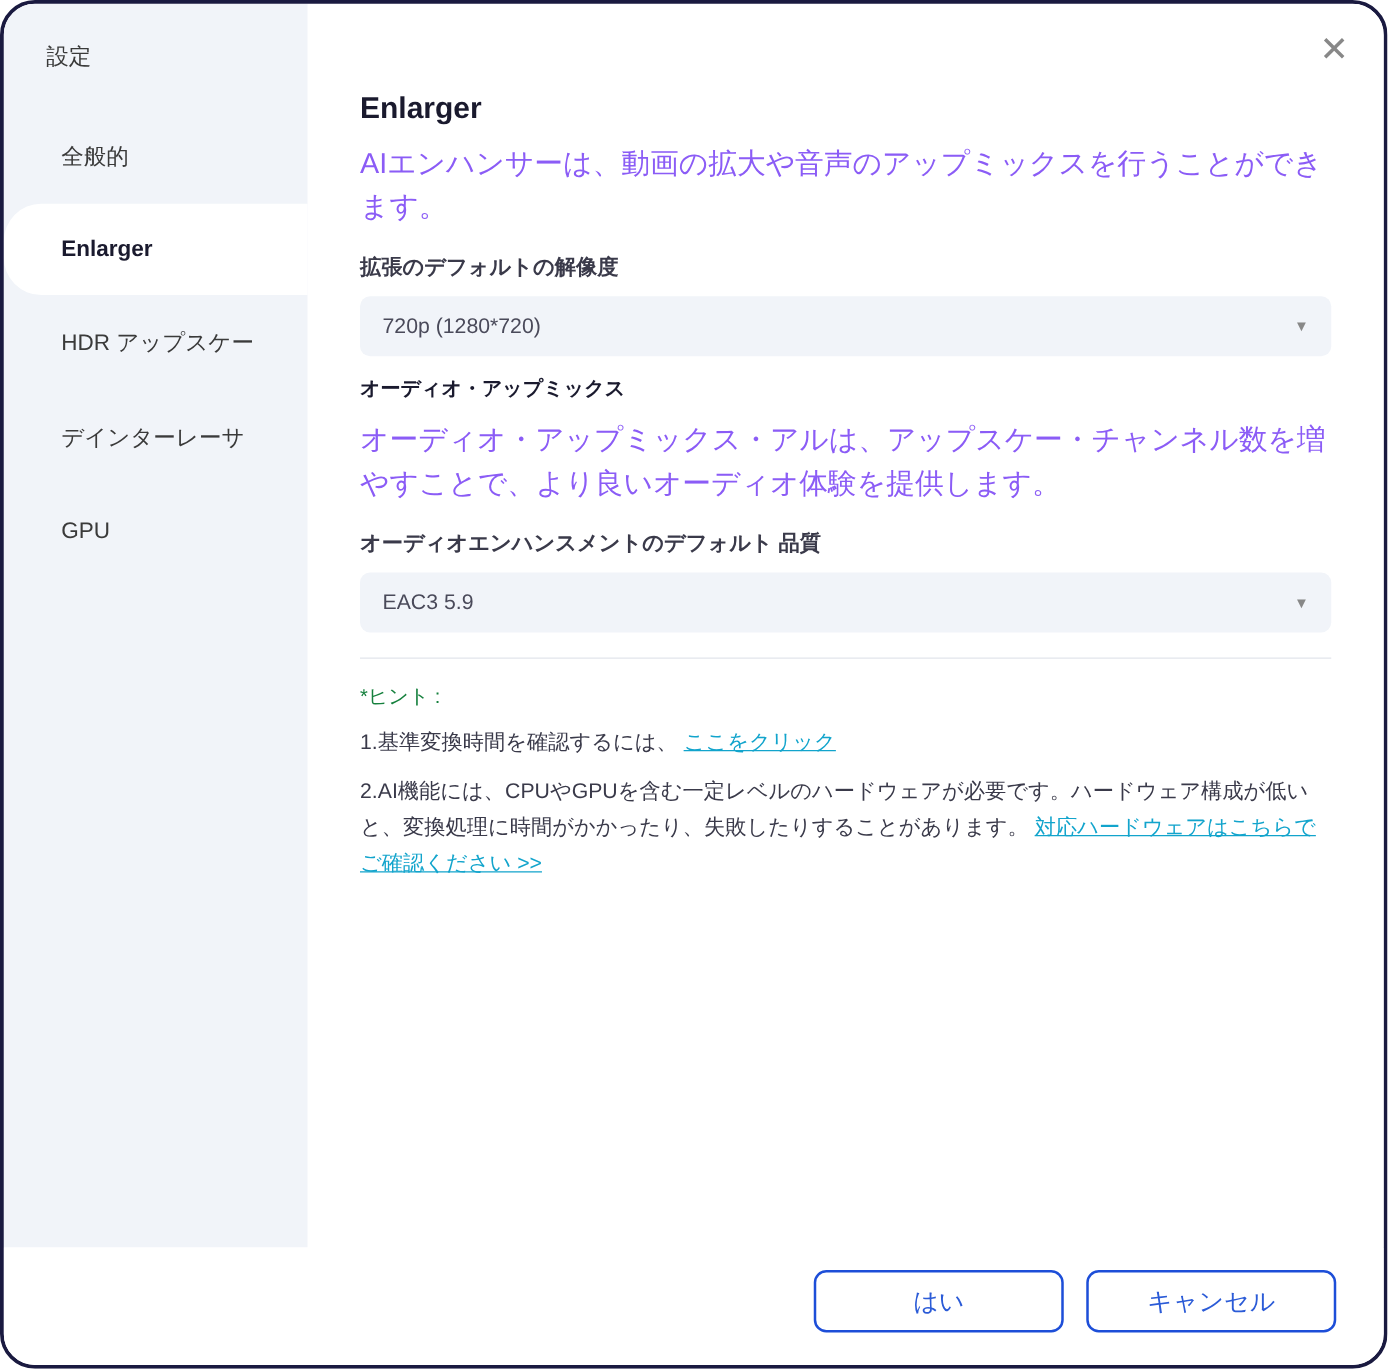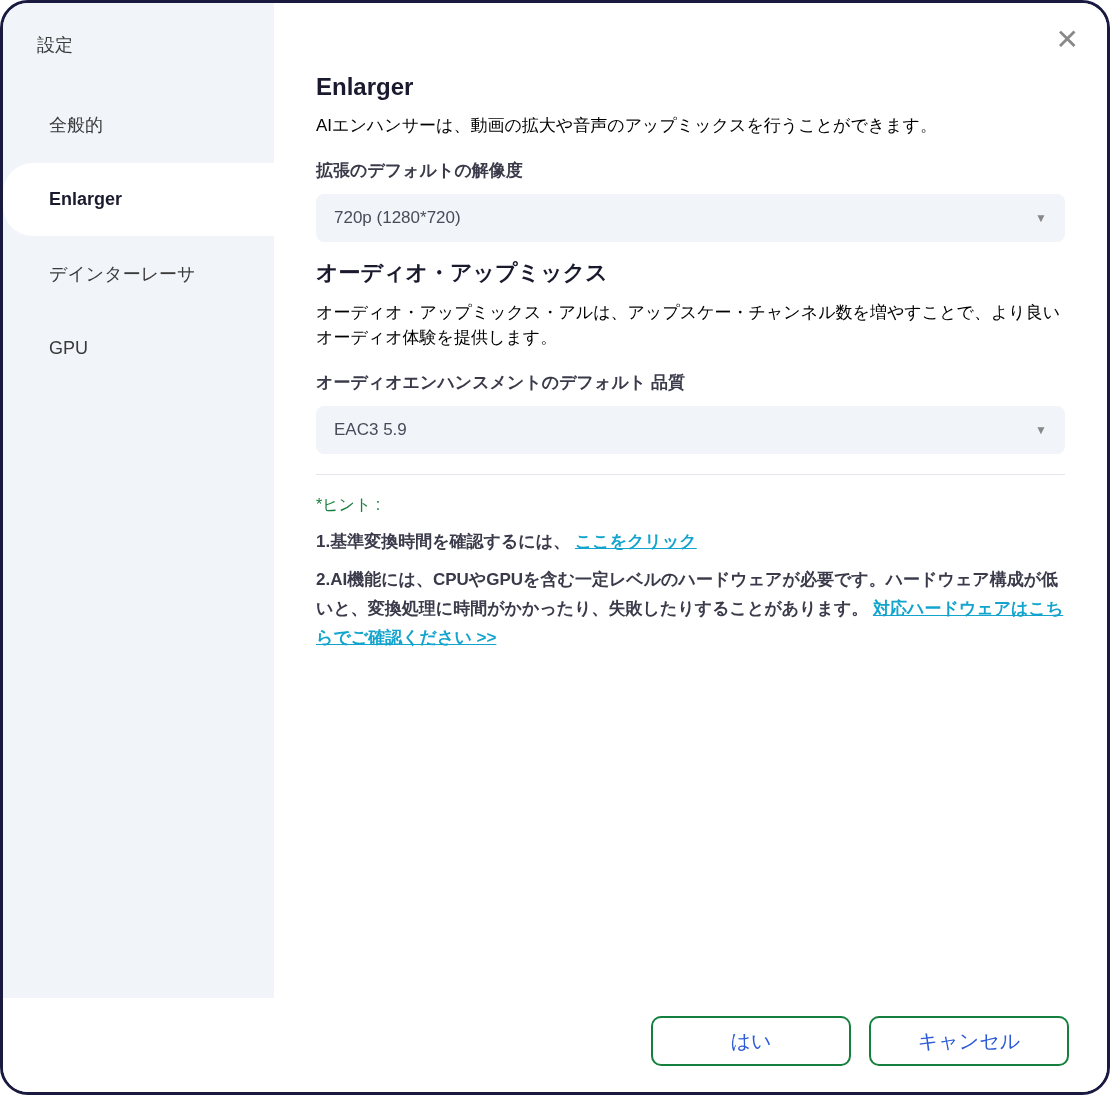--- a/index.html
+++ b/index.html
@@ -33,21 +33,21 @@
       color: #888;
       cursor: pointer;
       z-index: 10;
     }
     .body {
       display: flex;
       flex: 1;
       overflow: hidden;
     }
     .sidebar {
-      width: 271px;
+      width: 243px;
       background: #f1f4f9;
       padding-top: 10px;
       flex-shrink: 0;
       position: relative;
     }
     .sidebar-title {
       font-size: 18px;
       color: #3a3a3a;
       padding: 20px 24px 30px 34px;
     }
@@ -71,22 +71,22 @@
       background: #fff;
       overflow: auto;
     }
     .section-header {
       font-size: 24px;
       font-weight: 700;
       color: #1a1a2e;
       margin-bottom: 12px;
     }
     .section-desc {
-      font-size: 17px;
-      color: #000000;
+      font-size: 23px;
+      color: #8b5cf6;
       margin-bottom: 20px;
       line-height: 1.5;
     }
     .field-label {
       font-size: 17px;
       font-weight: 700;
       color: #3a3a4a;
       margin-bottom: 12px;
     }
     .select {
@@ -100,58 +100,57 @@
       align-items: center;
       justify-content: space-between;
       cursor: pointer;
       margin-bottom: 16px;
     }
     .select-caret {
       color: #888;
       font-size: 12px;
     }
     .sub-header {
-      font-size: 22px;
+      font-size: 16px;
       font-weight: 700;
       color: #1a1a2e;
       margin-bottom: 12px;
     }
     .divider {
       border: none;
       border-top: 1px solid #e2e5ec;
       margin: 0 0 20px 0;
     }
     .hint-label {
       font-size: 16px;
       color: #15803d;
       margin-bottom: 12px;
     }
     .hint-line {
       font-size: 17px;
       color: #3a3a4a;
       line-height: 1.7;
       margin-bottom: 10px;
-      font-weight: bold;
     }
     .link {
       color: #12a4cc;
       text-decoration: underline;
       cursor: pointer;
     }
     .footer {
       padding: 18px 38px 26px 0;
       display: flex;
       justify-content: flex-end;
       gap: 18px;
       background: #fff;
     }
     .btn {
       min-width: 200px;
       height: 50px;
-      border: 2px solid #15803d;
+      border: 2px solid #1d4ed8;
       border-radius: 10px;
       background: #fff;
       color: #2b5bd7;
       font-size: 20px;
       cursor: pointer;
       display: flex;
       align-items: center;
       justify-content: center;
     }
   </style>
@@ -166,20 +165,23 @@
   <div class="body">
     <div class="sidebar">
       <div class="sidebar-title">設定</div>
       <div class="sidebar-item">
         <span>全般的</span>
       </div>
       <div class="sidebar-item active">
         <span>Enlarger</span>
       </div>
       <div class="sidebar-item">
+        <span>HDR アップスケー</span>
+      </div>
+      <div class="sidebar-item">
         <span>デインターレーサ</span>
       </div>
       <div class="sidebar-item">
         <span>GPU</span>
       </div>
     </div>
 
     <div class="content">
       <div class="section-header">Enlarger</div>
       <div class="section-desc">AIエンハンサーは、動画の拡大や音声のアップミックスを行うことができます。</div>

